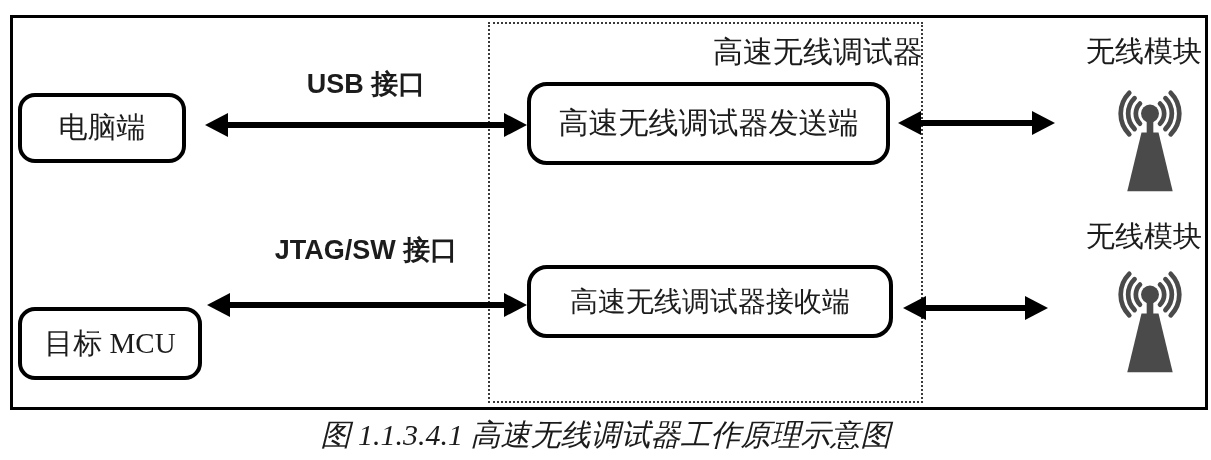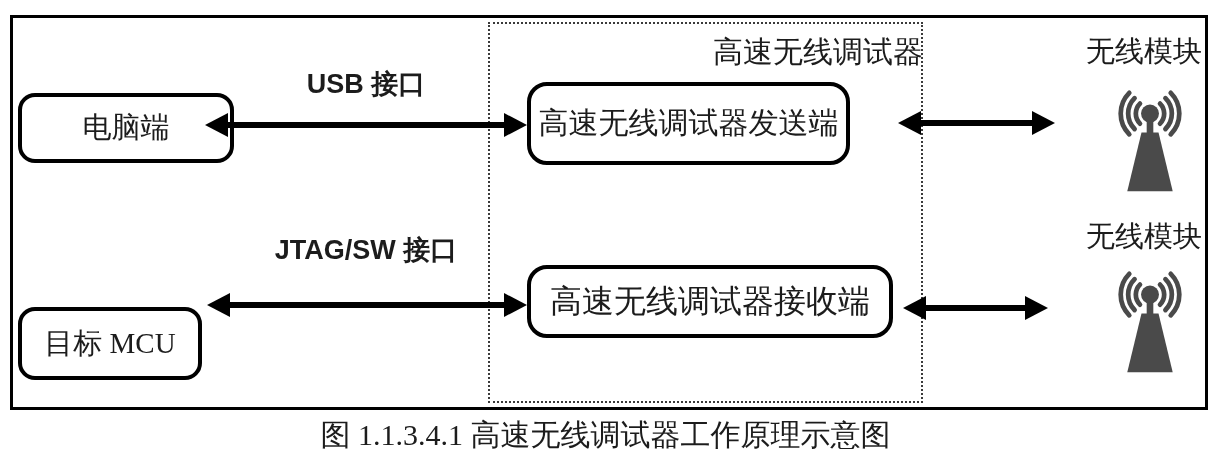--- a/index.html
+++ b/index.html
@@ -40,24 +40,24 @@
   .node{
     position:absolute;
     display:flex;align-items:center;justify-content:center;
     border:4px solid var(--ink);
     border-radius:17px;
     background:var(--bg);
     box-sizing:border-box;
     font-size:29px;
     white-space:nowrap;
   }
-  .node-computer{left:18px;top:93px;width:216px;height:70px;}
+  .node-computer{left:18px;top:93px;width:168px;height:70px;}
   .node-mcu{left:18px;top:267px;width:184px;height:73px;margin-top:40px;}
-  .node-sender{left:527px;top:82px;width:323px;height:83px;font-size:30px;border-radius:20px;}
-  .node-receiver{left:527px;top:265px;width:366px;height:73px;font-size:32px;border-radius:20px;}
+  .node-sender{left:527px;top:82px;width:363px;height:83px;font-size:30px;border-radius:20px;}
+  .node-receiver{left:527px;top:265px;width:366px;height:73px;font-size:28px;border-radius:20px;}
   .iface-label{
     position:absolute;
     text-align:center;
     font-family:"Liberation Sans","DejaVu Sans",sans-serif;
     font-weight:600;
     font-size:27px;line-height:29px;
     white-space:nowrap;
   }
   .iface-usb{left:205px;top:70px;width:322px;}
   .iface-jtag{left:205px;top:236px;width:322px;}
@@ -93,20 +93,21 @@
   .arrow-air-bottom{left:903px;top:296px;width:145px;}
   .antenna{position:absolute;width:76px;height:106px;}
   .antenna svg{width:100%;height:100%;display:block;}
   .antenna-top{left:1112px;top:89px;}
   .antenna-bottom{left:1112px;top:270px;}
   .caption{
     position:absolute;left:0;top:418px;width:1211px;
     text-align:center;
     font-size:30px;line-height:34px;
     white-space:nowrap;
+    font-style:italic;
   }
 </style>
 </head>
 <body>
 
 <div class="canvas">
 
   <div class="outer-frame"></div>
 
   <div class="dotted-group"></div>

